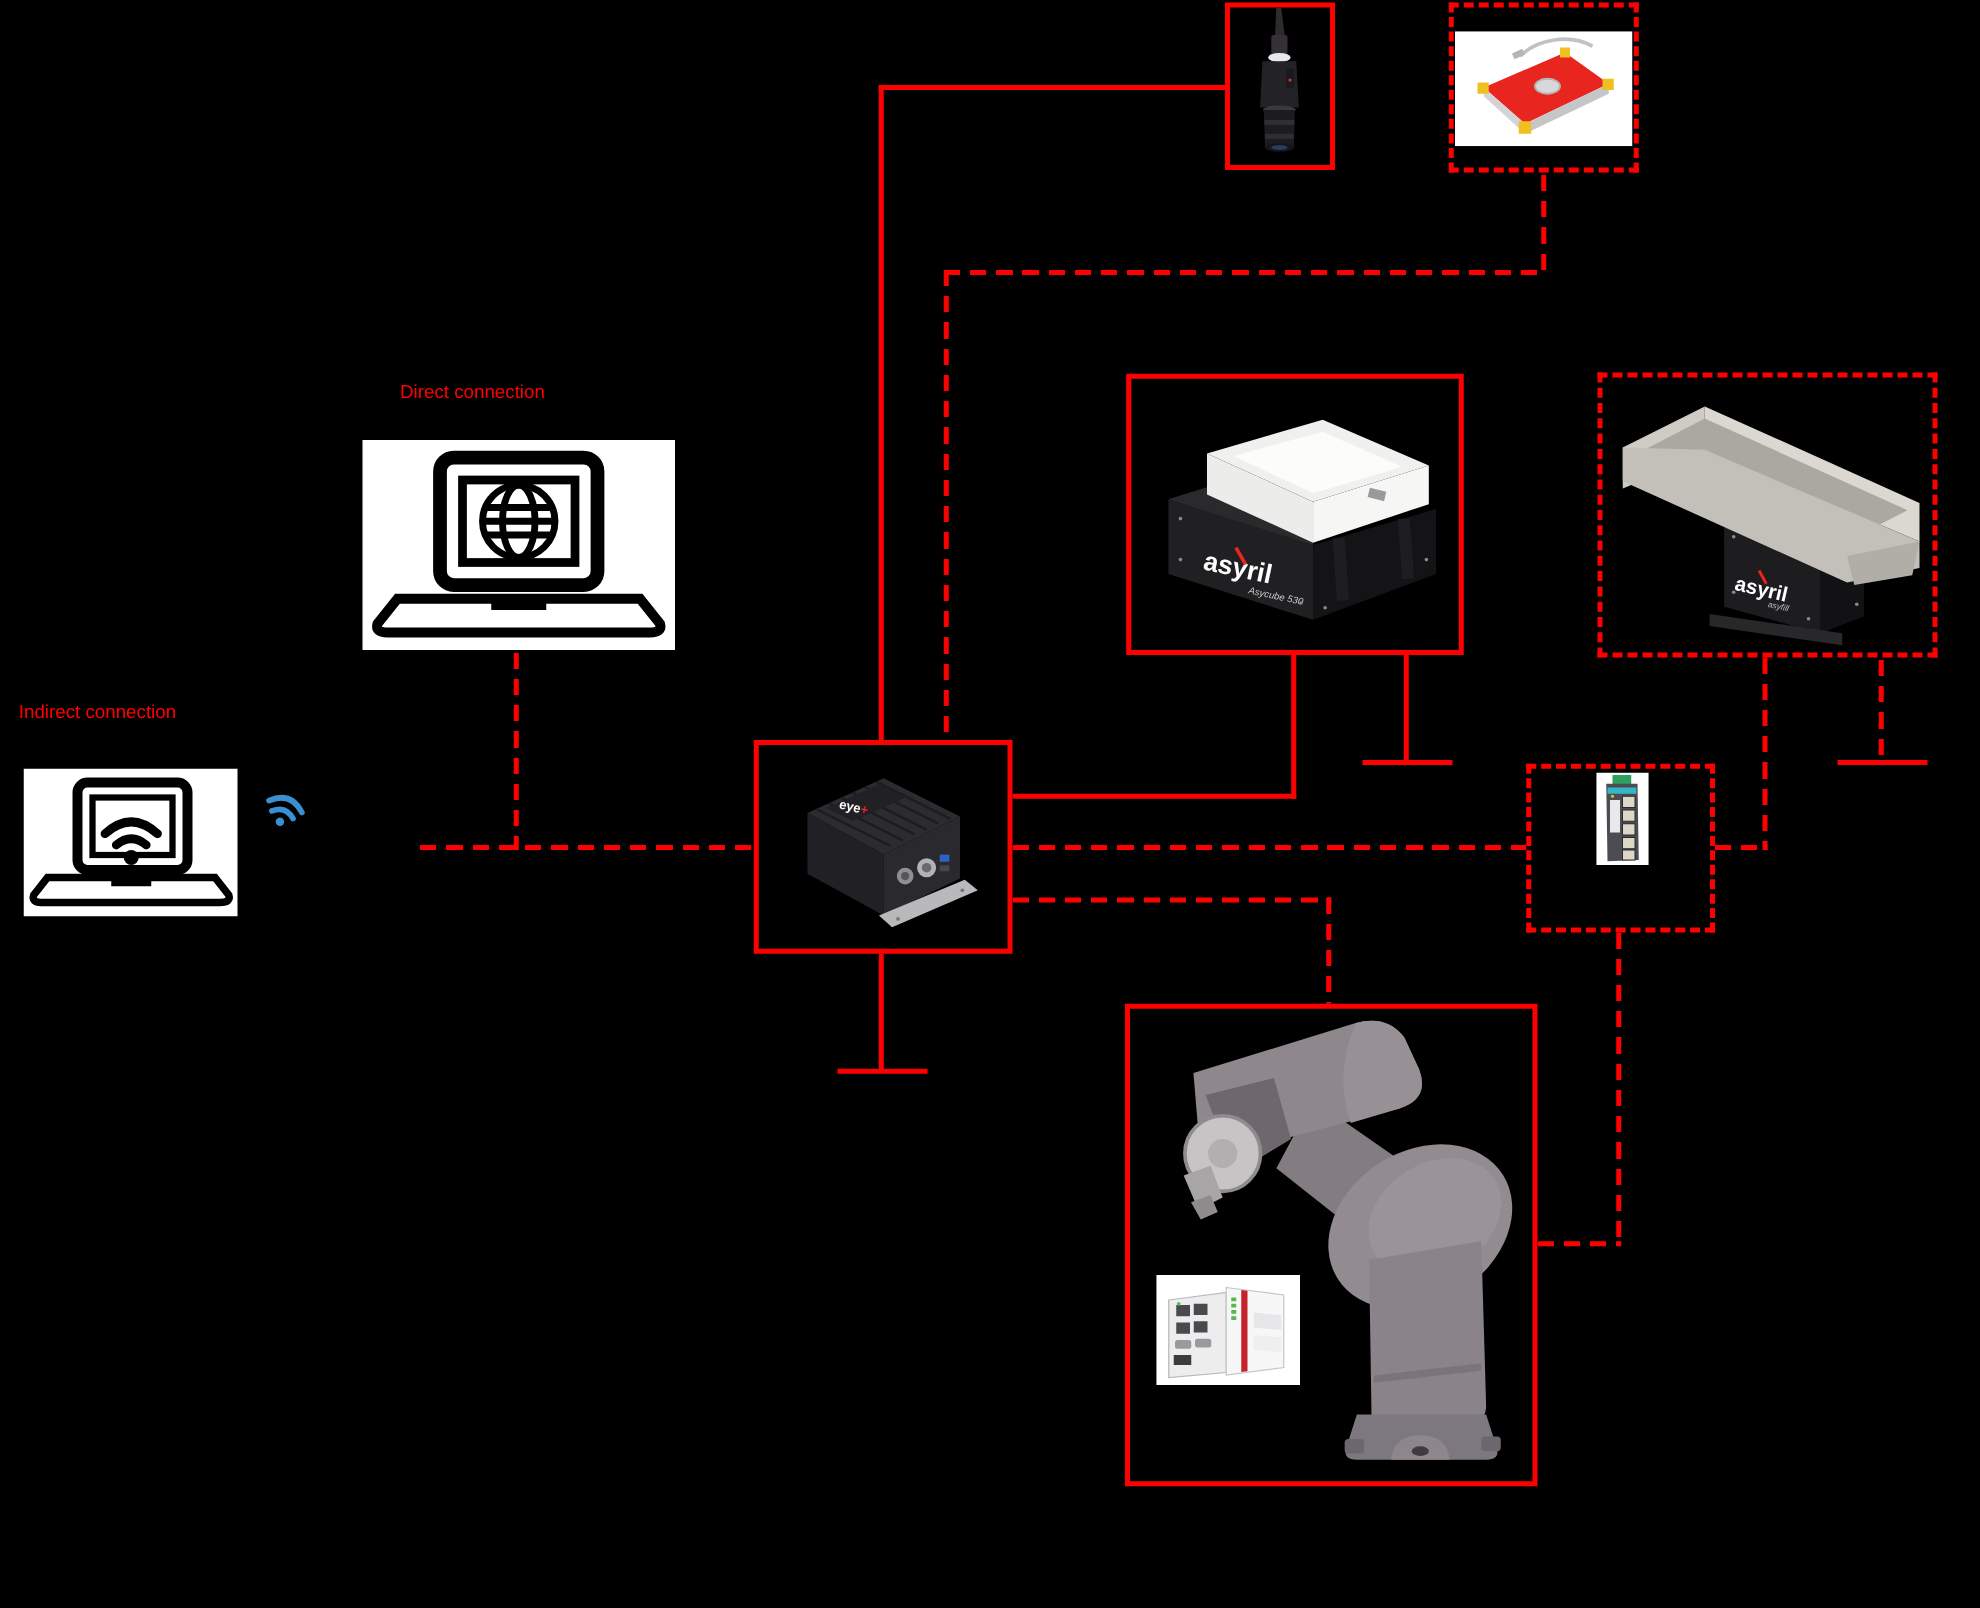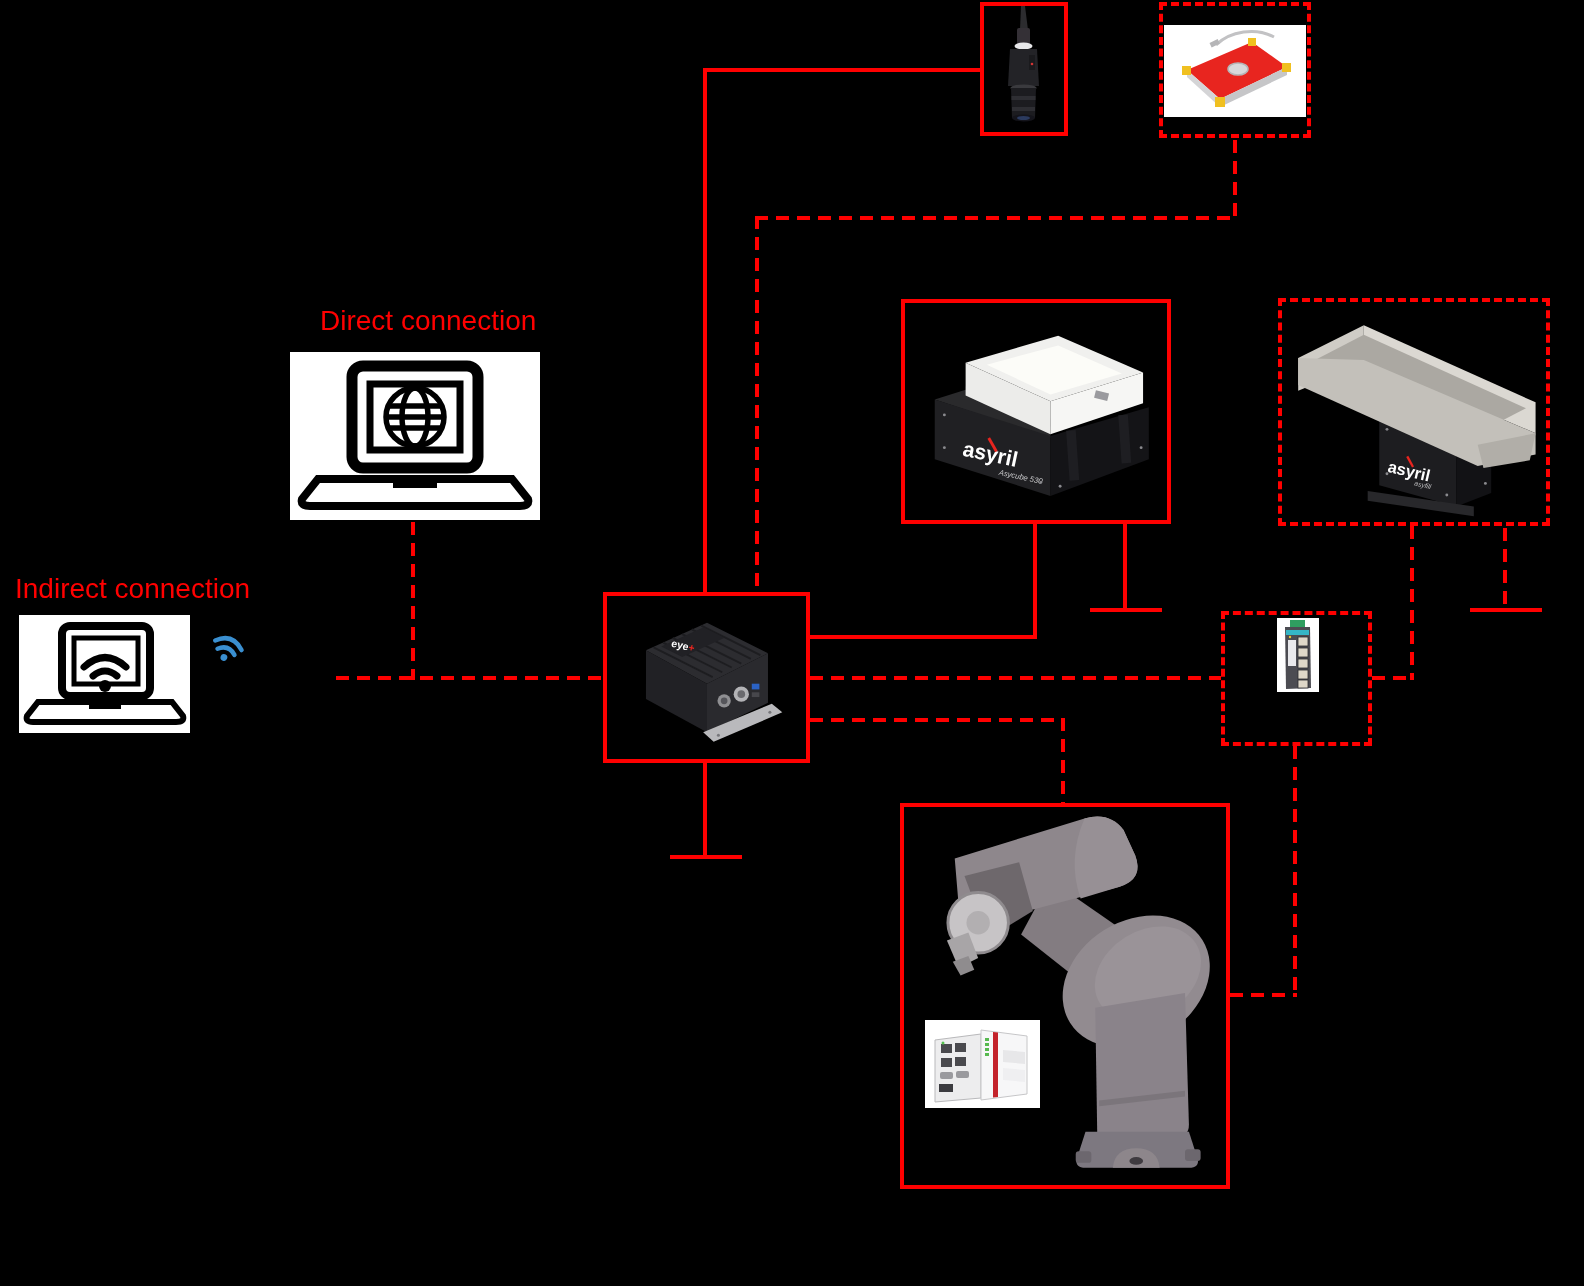--- a/index.html
+++ b/index.html
@@ -9,21 +9,21 @@
   .abs { position:absolute; box-sizing:border-box; }
   .box-solid  { position:absolute; box-sizing:border-box; border:4px solid var(--red); }
   .box-dashed { position:absolute; box-sizing:border-box; border:4px dashed var(--red); }
   .panel-white { position:absolute; background:#fff; }
   .lh { position:absolute; height:4px; background:var(--red); }
   .lv { position:absolute; width:4px;  background:var(--red); }
   .dh { position:absolute; height:4px;
         background:repeating-linear-gradient(90deg, var(--red) 0 13px, transparent 13px 21px); }
   .dv { position:absolute; width:4px;
         background:repeating-linear-gradient(180deg, var(--red) 0 13px, transparent 13px 21px); }
-  .lbl { position:absolute; color:var(--red); font-size:28px; line-height:1.1; white-space:nowrap;text-align:right; }
+  .lbl { position:absolute; color:var(--red); font-size:15px; line-height:1.1; white-space:nowrap;text-align:right; }
   svg { display:block; }
 </style>
 </head>
 <body>
 
 <div class="canvas">
 
   <div class="lh" style="left:703px;top:68px;width:279px;"></div>
   <div class="lv" style="left:703px;top:68px;height:526px;"></div>
 
@@ -100,21 +100,21 @@
         <ellipse cx="125" cy="65" rx="13" ry="29"></ellipse>
         <path d="M99,54 L151,54"></path>
         <path d="M96,65 L154,65"></path>
         <path d="M99,76 L151,76"></path>
       </g>
       <path d="M28,127 H222 L238,147 Q240,154 230,154 H20 Q10,154 12,147 Z" fill="#fff" stroke="#000" stroke-width="8"></path>
       <rect x="103" y="124" width="44" height="12" fill="#000"></rect>
     </svg>
   </div>
 
-  <div class="lbl" style="left:15px;top:562px;margin-top:12px;">Indirect connection</div>
+  <div class="lbl" style="left:15px;top:562px;">Indirect connection</div>
   <div class="panel-white" style="left:19px;top:615px;width:171px;height:118px;">
     <svg width="171" height="118" viewBox="0 0 171 118">
       <rect x="43" y="11" width="88" height="70" rx="8" fill="#fff" stroke="#000" stroke-width="8"></rect>
       <rect x="55" y="23" width="64" height="46" fill="#fff" stroke="#000" stroke-width="5"></rect>
       <g stroke="#000" stroke-width="7" fill="none" stroke-linecap="round">
         <path d="M65,52 q21,-19 42,0"></path>
         <path d="M74,61 q12,-10 24,0"></path>
       </g>
       <circle cx="86" cy="71" r="6" fill="#000"></circle>
       <path d="M19,87 H153 L164,101 Q166,107 157,107 H14 Q6,107 8,101 Z" fill="#fff" stroke="#000" stroke-width="6"></path>

